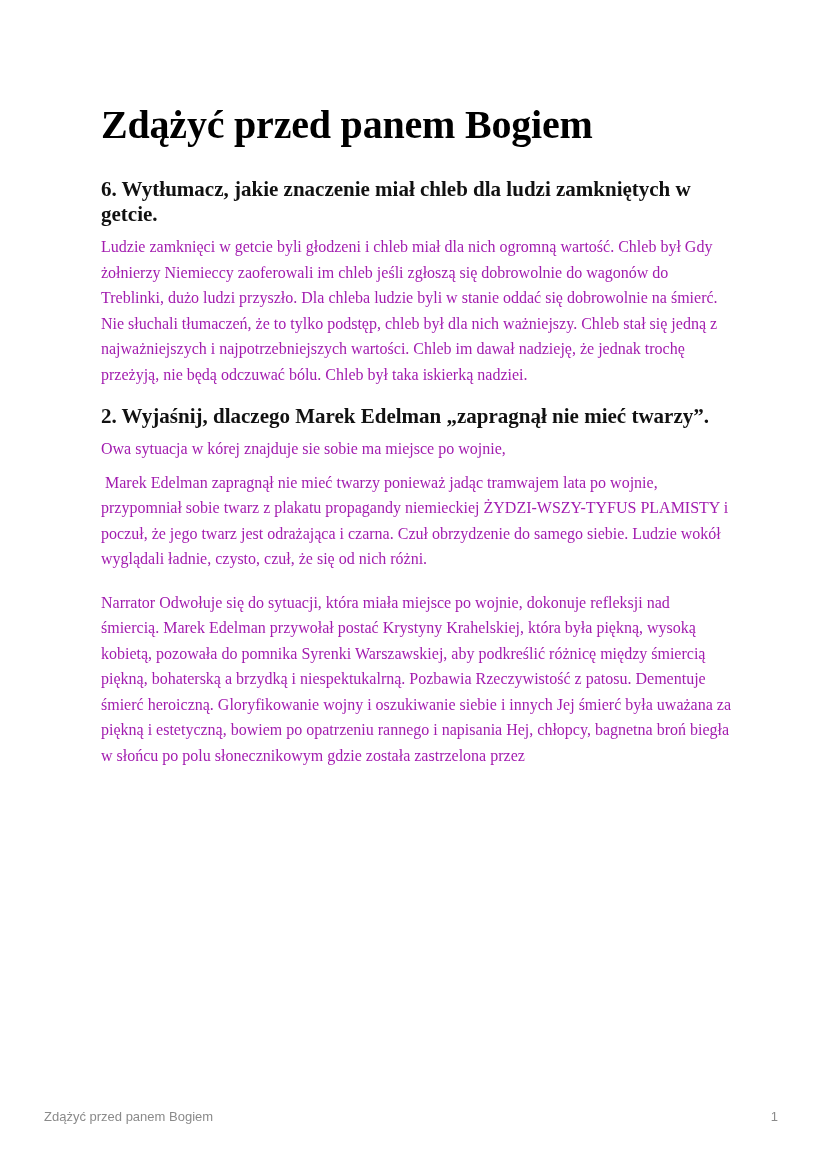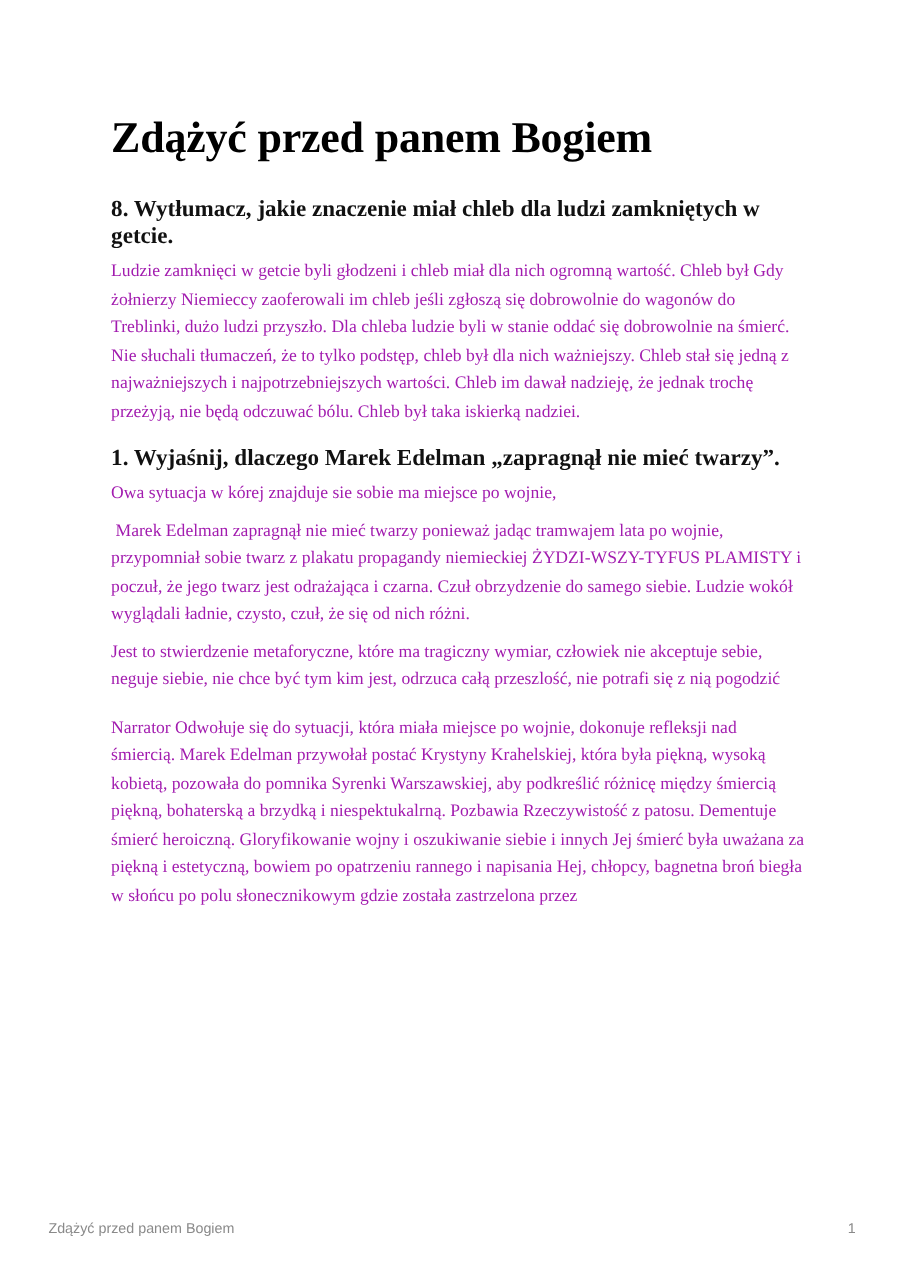--- a/index.html
+++ b/index.html
@@ -61,29 +61,28 @@
       color: #8a8a8a;
     }
   </style>
 </head>
 <body>
 
 <div class="page">
   <h1 class="doc-title">Zdążyć przed panem Bogiem</h1>
 
   <section class="section s1">
-    <h2 class="section-heading">8. Wytłumacz, jakie znaczenie miał chleb dla ludzi zamkniętych w getcie.</h2>
+    <h2 class="section-heading">6. Wytłumacz, jakie znaczenie miał chleb dla ludzi zamkniętych w getcie.</h2>
     <p class="para">Ludzie zamknięci w getcie byli głodzeni i chleb miał dla nich ogromną wartość. Chleb był Gdy żołnierzy Niemieccy zaoferowali im chleb jeśli zgłoszą się dobrowolnie do wagonów do Treblinki, dużo ludzi przyszło. Dla chleba ludzie byli w stanie oddać się dobrowolnie na śmierć. Nie słuchali tłumaczeń, że to tylko podstęp, chleb był dla nich ważniejszy. Chleb stał się jedną z najważniejszych i najpotrzebniejszych wartości. Chleb im dawał nadzieję, że jednak trochę przeżyją, nie będą odczuwać bólu. Chleb był taka iskierką nadziei.</p>
   </section>
 
   <section class="section s2">
-    <h2 class="section-heading">1. Wyjaśnij, dlaczego Marek Edelman „zapragnął nie mieć twarzy”.</h2>
+    <h2 class="section-heading">2. Wyjaśnij, dlaczego Marek Edelman „zapragnął nie mieć twarzy”.</h2>
     <p class="para">Owa sytuacja w kórej znajduje sie sobie ma miejsce po wojnie,</p>
     <p class="para"> Marek Edelman zapragnął nie mieć twarzy ponieważ jadąc tramwajem lata po wojnie, przypomniał sobie twarz z plakatu propagandy niemieckiej ŻYDZI-WSZY-TYFUS PLAMISTY i poczuł, że jego twarz jest odrażająca i czarna. Czuł obrzydzenie do samego siebie. Ludzie wokół wyglądali ładnie, czysto, czuł, że się od nich różni.</p>
-    <p class="para">Jest to stwierdzenie metaforyczne, które ma tragiczny wymiar, człowiek nie akceptuje sebie, neguje siebie, nie chce być tym kim jest, odrzuca całą przeszlość, nie potrafi się z nią pogodzić</p>
   </section>
 
   <section class="section s3">
     <p class="para">Narrator Odwołuje się do sytuacji, która miała miejsce po wojnie, dokonuje refleksji nad śmiercią. Marek Edelman przywołał postać Krystyny Krahelskiej, która była piękną, wysoką kobietą, pozowała do pomnika Syrenki Warszawskiej, aby podkreślić różnicę między śmiercią piękną, bohaterską a brzydką i niespektukalrną. Pozbawia Rzeczywistość z patosu. Dementuje śmierć heroiczną. Gloryfikowanie wojny i oszukiwanie siebie i innych Jej śmierć była uważana za piękną i estetyczną, bowiem po opatrzeniu rannego i napisania Hej, chłopcy, bagnetna broń biegła w słońcu po polu słonecznikowym gdzie została zastrzelona przez</p>
   </section>
 </div>
 
 <div class="footer">
   <span>Zdążyć przed panem Bogiem</span>
   <span>1</span>

